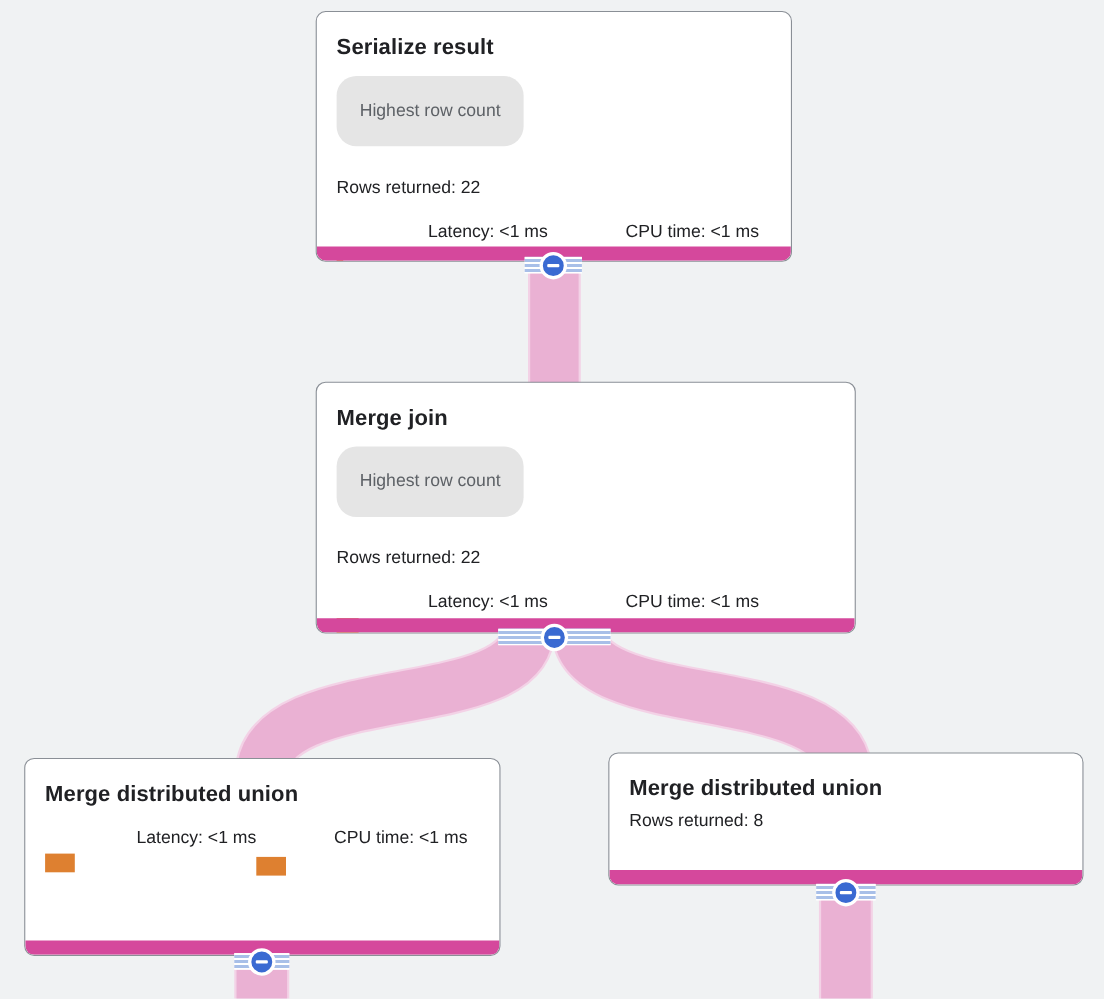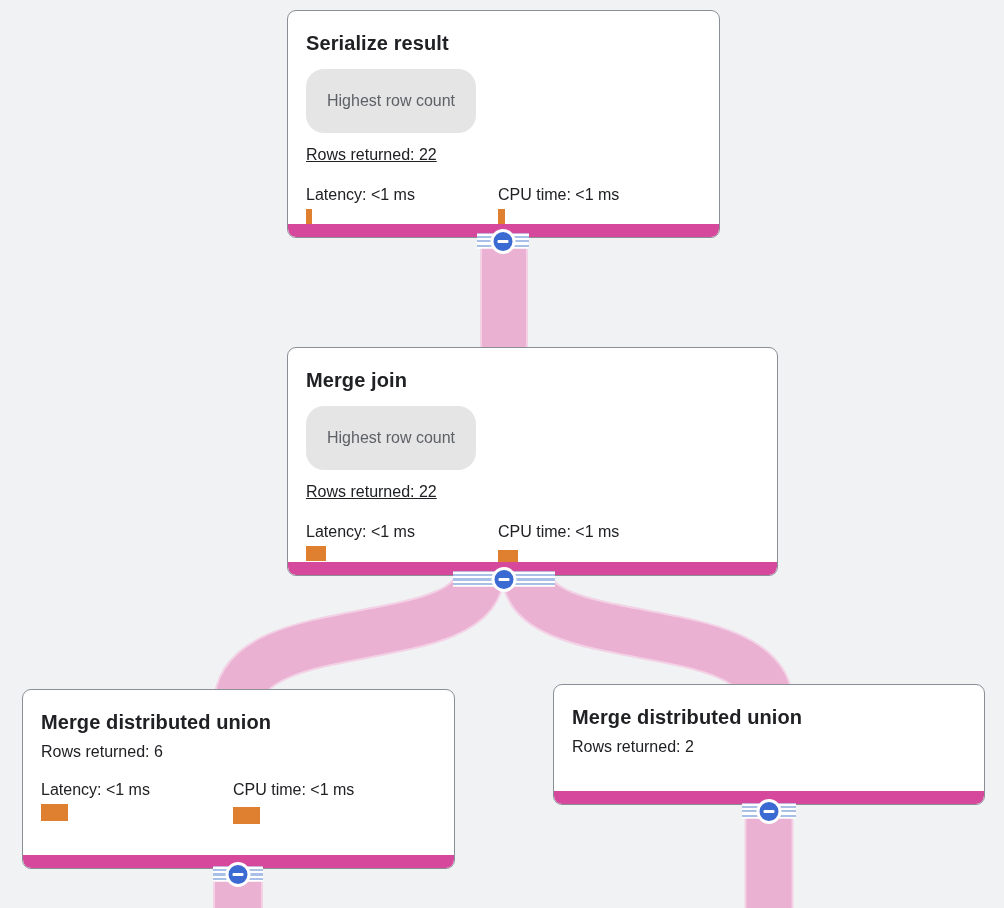--- a/index.html
+++ b/index.html
@@ -54,29 +54,29 @@
     line-height: 20px;
     font-weight: 500;
     padding: 22px 21px;
     border-radius: 18px;
   }
   .rows {
     font-size: 16px;
     line-height: 20px;
     color: #202124;
   }
-  .rows.after-badge { margin-top: 12px; text-decoration: underline; }
+  .rows.after-badge { margin-top: 28px; }
   .rows.after-title { margin-top: 8px; }
   .metrics {
     display: flex;
     align-items: flex-start;
   }
   .metrics.m-large { margin-top: 20px; }
   .metrics.m-small { margin-top: 18px; }
-  .metric { width: 192px; }
+  .metric { width: 192px; text-align: right; }
   .metric-label {
     font-size: 16px;
     line-height: 20px;
     color: #202124;
   }
   .metric-bar {
     margin-top: 4px;
     background: #de8030;
   }
 
@@ -167,37 +167,36 @@
       <div class="metric">
         <div class="metric-label">CPU time: &lt;1 ms</div>
         <div class="metric-bar" style="width:20px; height:15px; margin-top:8px;"></div>
       </div>
     </div>
     <div class="node-accent-bar"></div>
   </div>
 
   <div class="node" style="left:22px; top:689px; width:433px; height:180px;">
     <div class="node-title">Merge distributed union</div>
-    <div class="rows after-title">Rows returned: 6</div>
     <div class="metrics m-small">
       <div class="metric">
         <div class="metric-label">Latency: &lt;1 ms</div>
         <div class="metric-bar" style="width:27px; height:17px;"></div>
       </div>
       <div class="metric">
         <div class="metric-label">CPU time: &lt;1 ms</div>
         <div class="metric-bar" style="width:27px; height:17px; margin-top:7px;"></div>
       </div>
     </div>
     <div class="node-accent-bar"></div>
   </div>
 
   <div class="node" style="left:553px; top:684px; width:432px; height:121px;">
     <div class="node-title">Merge distributed union</div>
-    <div class="rows after-title">Rows returned: 2</div>
+    <div class="rows after-title">Rows returned: 8</div>
     <div class="node-accent-bar"></div>
   </div>
 
   <div class="collapse" style="left:503px; top:241px;">
     <div class="hatch" style="width:52px;"></div>
     <div class="collapse-circle">
       <div class="minus-glyph"></div>
     </div>
   </div>
 

